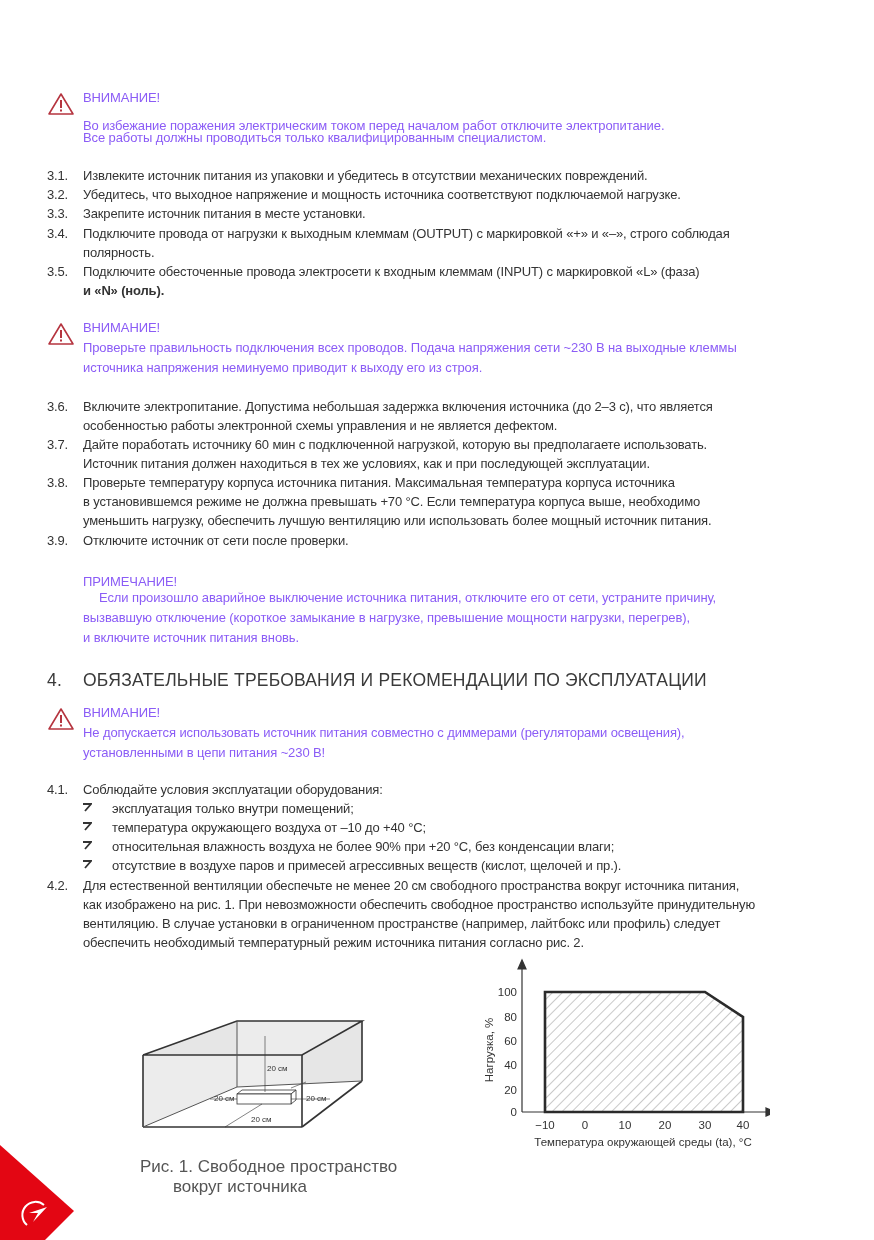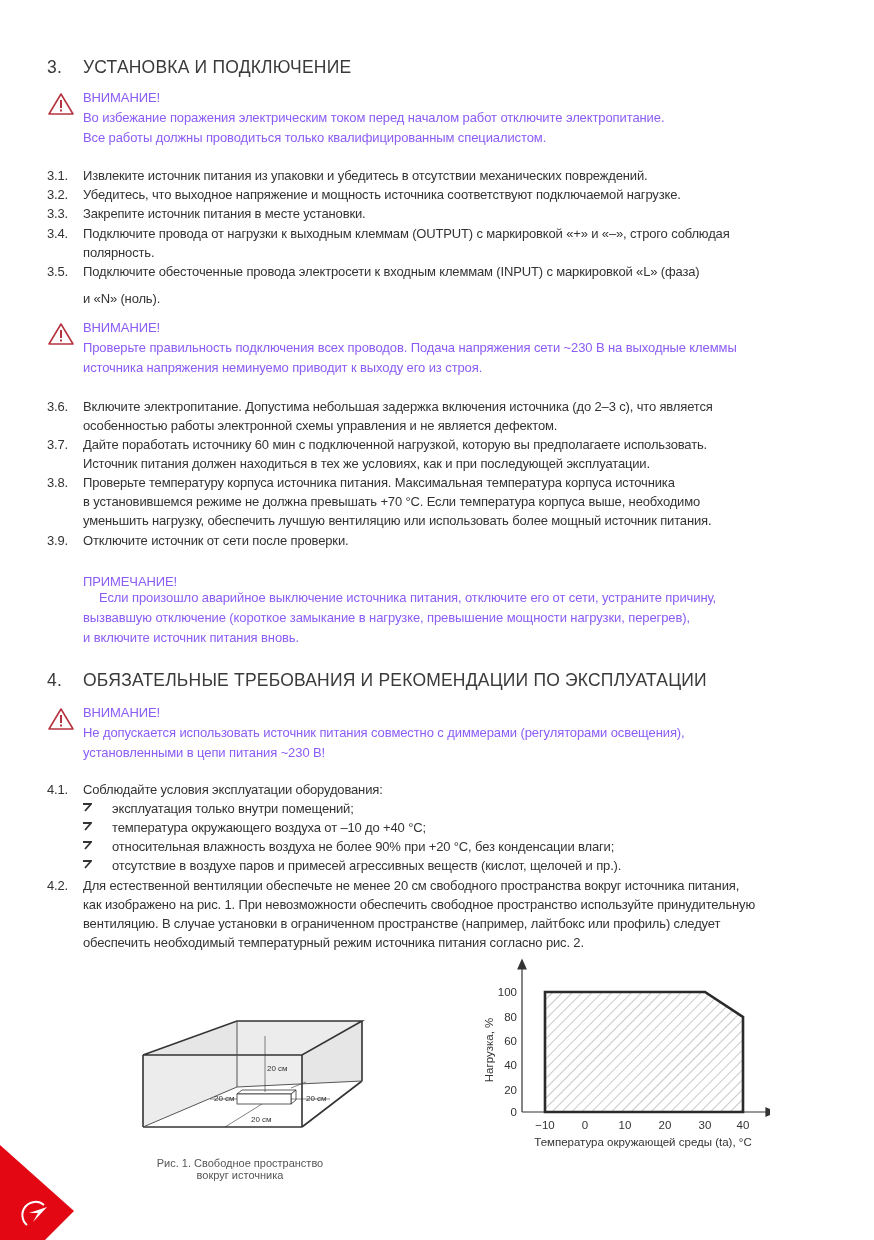--- a/index.html
+++ b/index.html
@@ -19,42 +19,39 @@
   .warn .title, .warn .line {
     position:absolute; left:36px; font-weight:normal; font-size:13px;
     color:#8b5cf6; white-space:nowrap; letter-spacing:-0.1px;
   }
   .item { position:absolute; left:47px; font-size:13px; color:#333; white-space:nowrap; letter-spacing:-0.15px; }
   .item .n { position:absolute; left:0; top:0;text-align:right; }
   .item .t { position:absolute; left:36px; top:0; }
   .bullet { position:absolute; left:82px; font-size:13px; color:#333; white-space:nowrap; letter-spacing:-0.15px; }
   .bullet .arr { position:absolute; left:0; top:1px; width:10px; height:10px; }
   .bullet .t { position:absolute; left:18px; top:0;margin-left:12px; }
-  .caption { position:absolute; font-size:11px; color:#555; text-align:center; white-space:nowrap; }
+  .caption { position:absolute; font-size:17px; color:#555; text-align:center; white-space:nowrap; }
   .small { font-size:8px; fill:#333; font-family:"Liberation Sans", sans-serif; }
   .axis-lbl { font-size:11.5px; fill:#333; font-family:"Liberation Sans", sans-serif; }
   .corner { position:absolute; left:0; top:1145px; }
 </style>
 </head>
 <body>
 
 <div class="page">
 
-  <div class="h2" style="top:57px;">
-    <span class="num">3.</span><span>УСТАНОВКА И ПОДКЛЮЧЕНИЕ</span>
-  </div>
 
   <div class="warn" style="top:90px;">
     <svg class="icon" viewBox="0 0 28 24">
       <path d="M14 2 L26 22 L2 22 Z" fill="none" stroke="#b5343f" stroke-width="1.6" stroke-linejoin="round"></path>
       <rect x="13" y="8" width="2" height="8" fill="#b5343f"></rect>
       <rect x="13" y="17.5" width="2" height="2" fill="#b5343f"></rect>
     </svg>
     <div class="title" style="top:0px;">ВНИМАНИЕ!</div>
-    <div class="line" style="top:20px;">Во избежание поражения электрическим током перед началом работ отключите электропитание.</div>
+    <div class="line" style="top:28px;">Во избежание поражения электрическим током перед началом работ отключите электропитание.</div>
     <div class="line" style="top:40px;">Все работы должны проводиться только квалифицированным специалистом.</div>
   </div>
 
   <div class="item" style="top:168px;">
     <span class="n">3.1.</span>
     <span class="t">Извлеките источник питания из упаковки и убедитесь в отсутствии механических повреждений.</span>
   </div>
   <div class="item" style="top:187px;">
     <span class="n">3.2.</span>
     <span class="t">Убедитесь, что выходное напряжение и мощность источника соответствуют подключаемой нагрузке.</span>
@@ -64,21 +61,21 @@
     <span class="t">Закрепите источник питания в месте установки.</span>
   </div>
   <div class="item" style="top:226px;">
     <span class="n">3.4.</span>
     <span class="t">Подключите провода от нагрузки к выходным клеммам (OUTPUT) с маркировкой «+» и «–», строго соблюдая</span>
     <span class="t" style="top:19px;">полярность.</span>
   </div>
   <div class="item" style="top:264px;">
     <span class="n">3.5.</span>
     <span class="t">Подключите обесточенные провода электросети к входным клеммам (INPUT) с маркировкой «L» (фаза)</span>
-    <span class="t" style="top:27px;">и «N» (ноль).</span>
+    <span class="t" style="top:19px;font-weight:bold;">и «N» (ноль).</span>
   </div>
 
   <div class="warn" style="top:320px;">
     <svg class="icon" viewBox="0 0 28 24">
       <path d="M14 2 L26 22 L2 22 Z" fill="none" stroke="#b5343f" stroke-width="1.6" stroke-linejoin="round"></path>
       <rect x="13" y="8" width="2" height="8" fill="#b5343f"></rect>
       <rect x="13" y="17.5" width="2" height="2" fill="#b5343f"></rect>
     </svg>
     <div class="title" style="top:0px;">ВНИМАНИЕ!</div>
     <div class="line" style="top:20px;">Проверьте правильность подключения всех проводов. Подача напряжения сети ~230 В на выходные клеммы</div>

